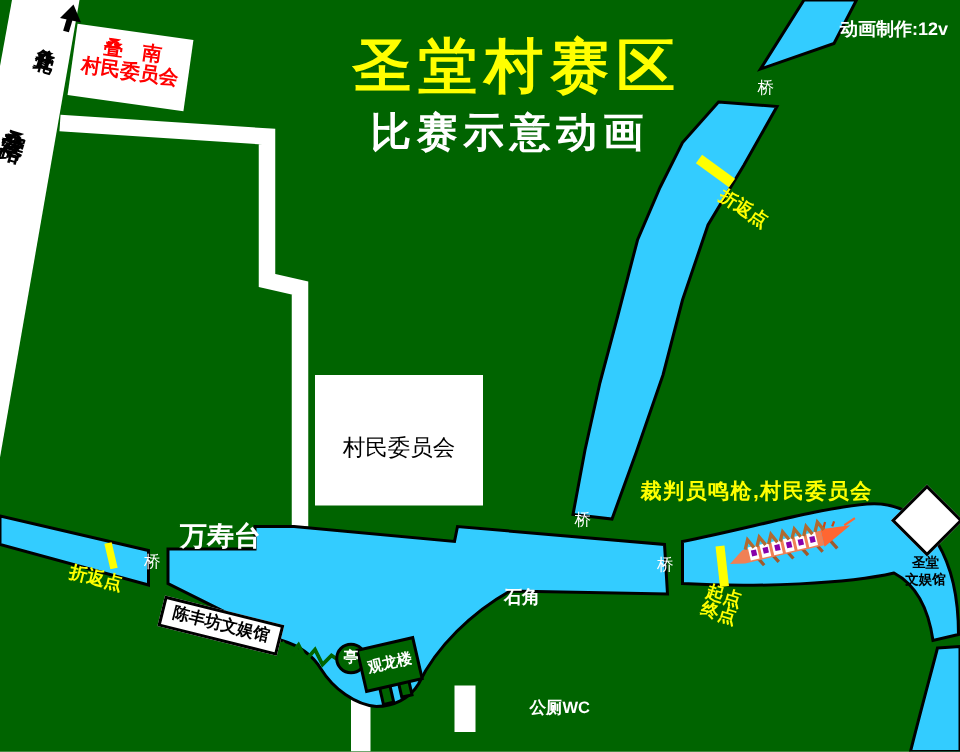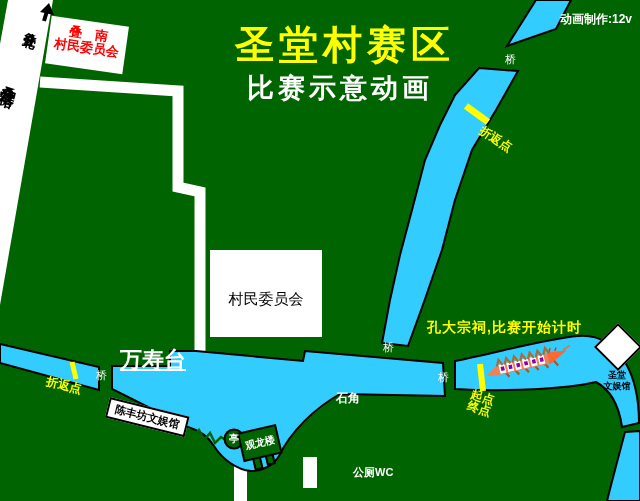--- a/index.html
+++ b/index.html
@@ -24,21 +24,21 @@
   .committee{
     left:48px;top:21px;width:78px;height:48px;background:#fff;
     transform:rotate(8deg);transform-origin:center;text-align:center;color:#FF0000;
   }
   .committee .l1{margin-top:6px;font-size:13px;font-weight:bold;}
   .committee .l2{font-size:13px;font-weight:bold;}
   .bridge{font-size:11px;color:#fff;}
   .turnpoint{font-size:12px;font-weight:bold;color:#FFFF00;}
   .tp-right{left:484px;top:124px;transform:rotate(33deg);transform-origin:left top;}
   .tp-left{left:48px;top:375px;transform:rotate(14deg);transform-origin:left top;}
-  .wanshoutai{left:120px;top:348px;font-size:22px;font-weight:bold;color:#fff;text-decoration:underline;}
+  .wanshoutai{left:120px;top:348px;font-size:18px;font-weight:bold;color:#fff;}
   .chenfeng{
     left:110px;top:397px;width:78px;height:17px;background:#fff;border:2px solid #000;
     transform:rotate(14deg);transform-origin:left top;text-align:center;
     font-size:11px;font-weight:bold;color:#000;line-height:17px;
   }
   .hall{left:210px;top:291px;width:112px;text-align:center;font-size:15px;color:#000;}
   .shijiao{left:336px;top:392px;font-size:12px;font-weight:bold;color:#fff;}
   .pavilion-label{left:225px;top:433px;width:18px;text-align:center;font-size:10px;font-weight:bold;color:#fff;}
   .tower-label{left:243px;top:437px;width:34px;text-align:center;font-size:10px;font-weight:bold;color:#fff;
     transform:rotate(-13deg);transform-origin:center;}
@@ -157,21 +157,21 @@
   <div class="lbl hall">村民委员会</div>
 
   <div class="lbl bridge" style="left:383px;top:341px;">桥</div>
   <div class="lbl bridge" style="left:438px;top:371px;">桥</div>
 
   <div class="lbl shijiao">石角</div>
   <div class="lbl pavilion-label">亭</div>
   <div class="lbl tower-label">观龙楼</div>
   <div class="lbl toilet">公厕WC</div>
 
-  <div class="lbl announce">孔大宗祠,比赛开始计时</div>
+  <div class="lbl announce">裁判员鸣枪,村民委员会</div>
   <div class="lbl startfinish">
     <span>起点</span>
     <span>终点</span>
   </div>
 
   <div class="lbl diamond"></div>
   <div class="lbl diamond-text">
     <div>圣堂</div>
     <div>文娱馆</div>
   </div>

